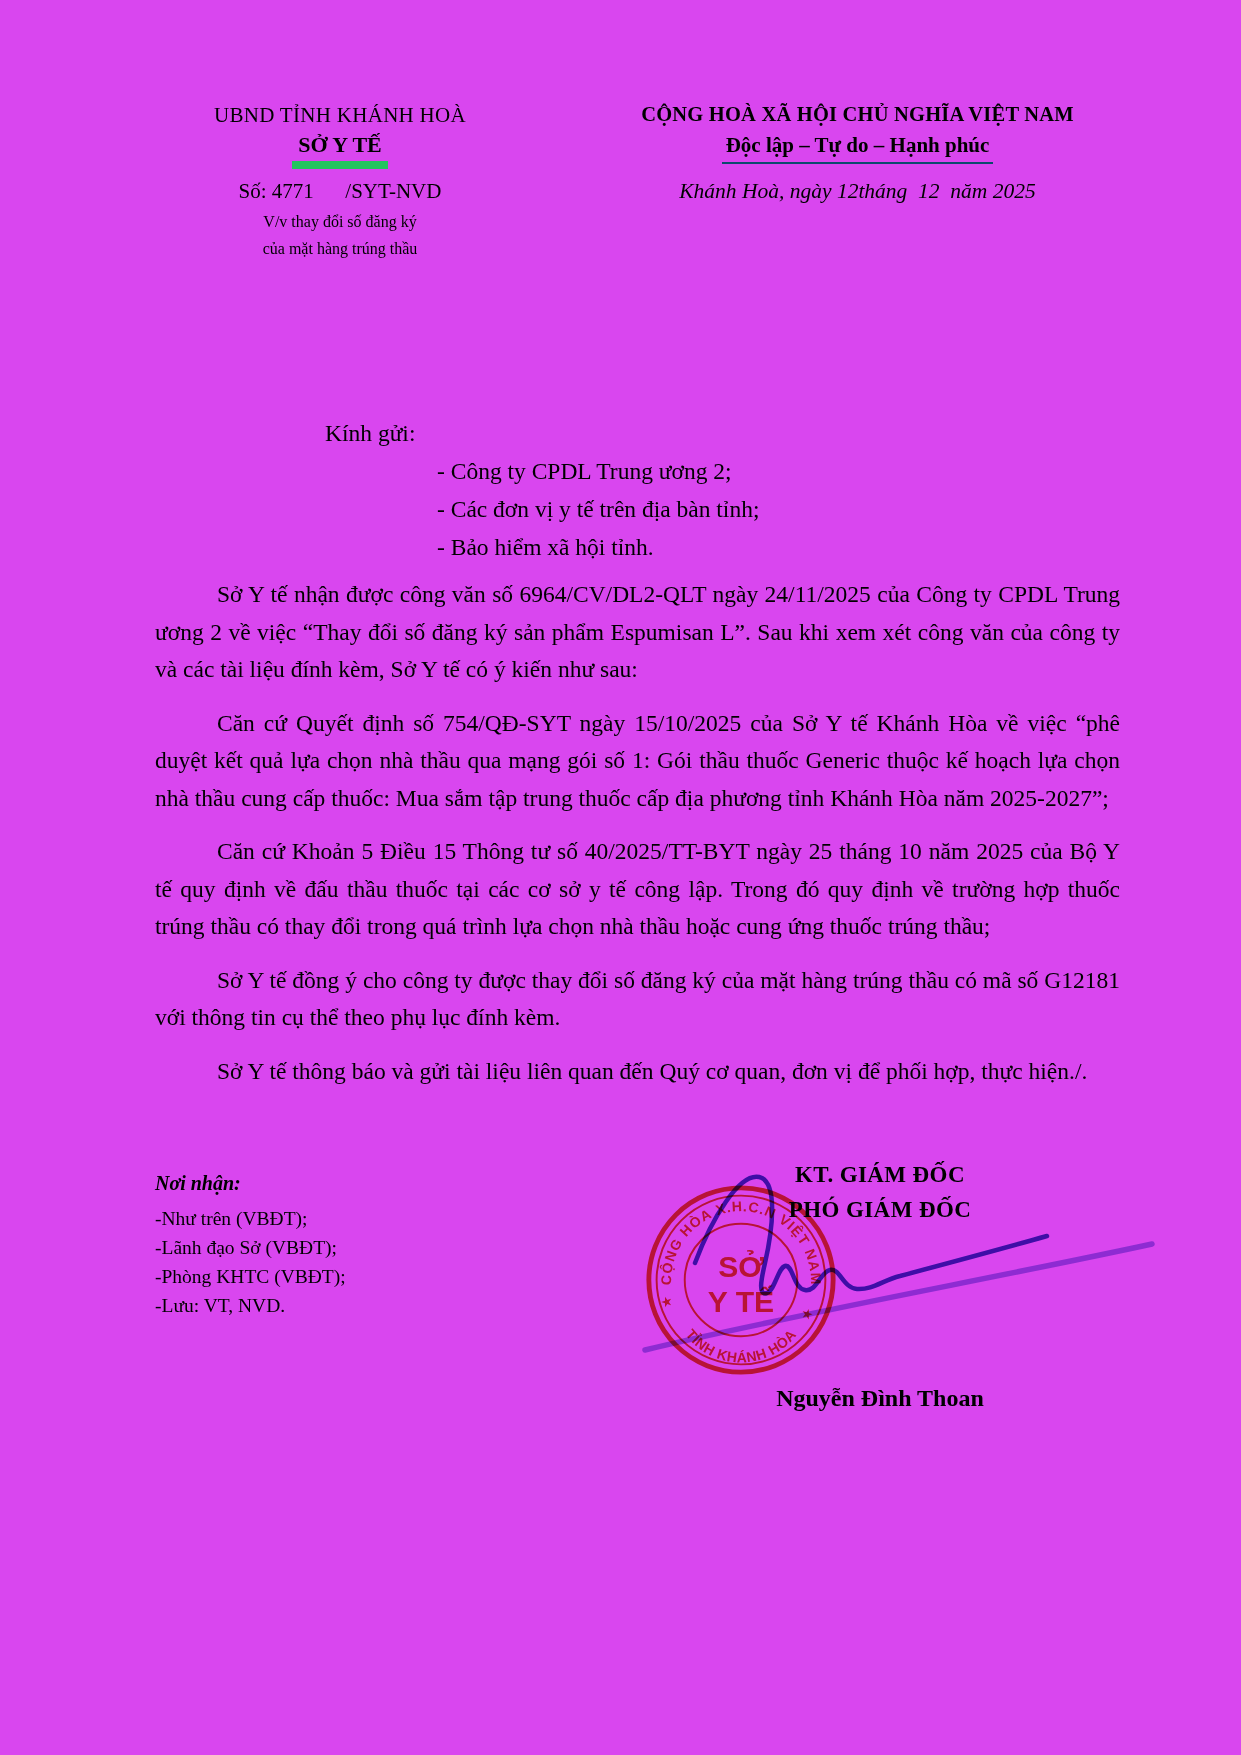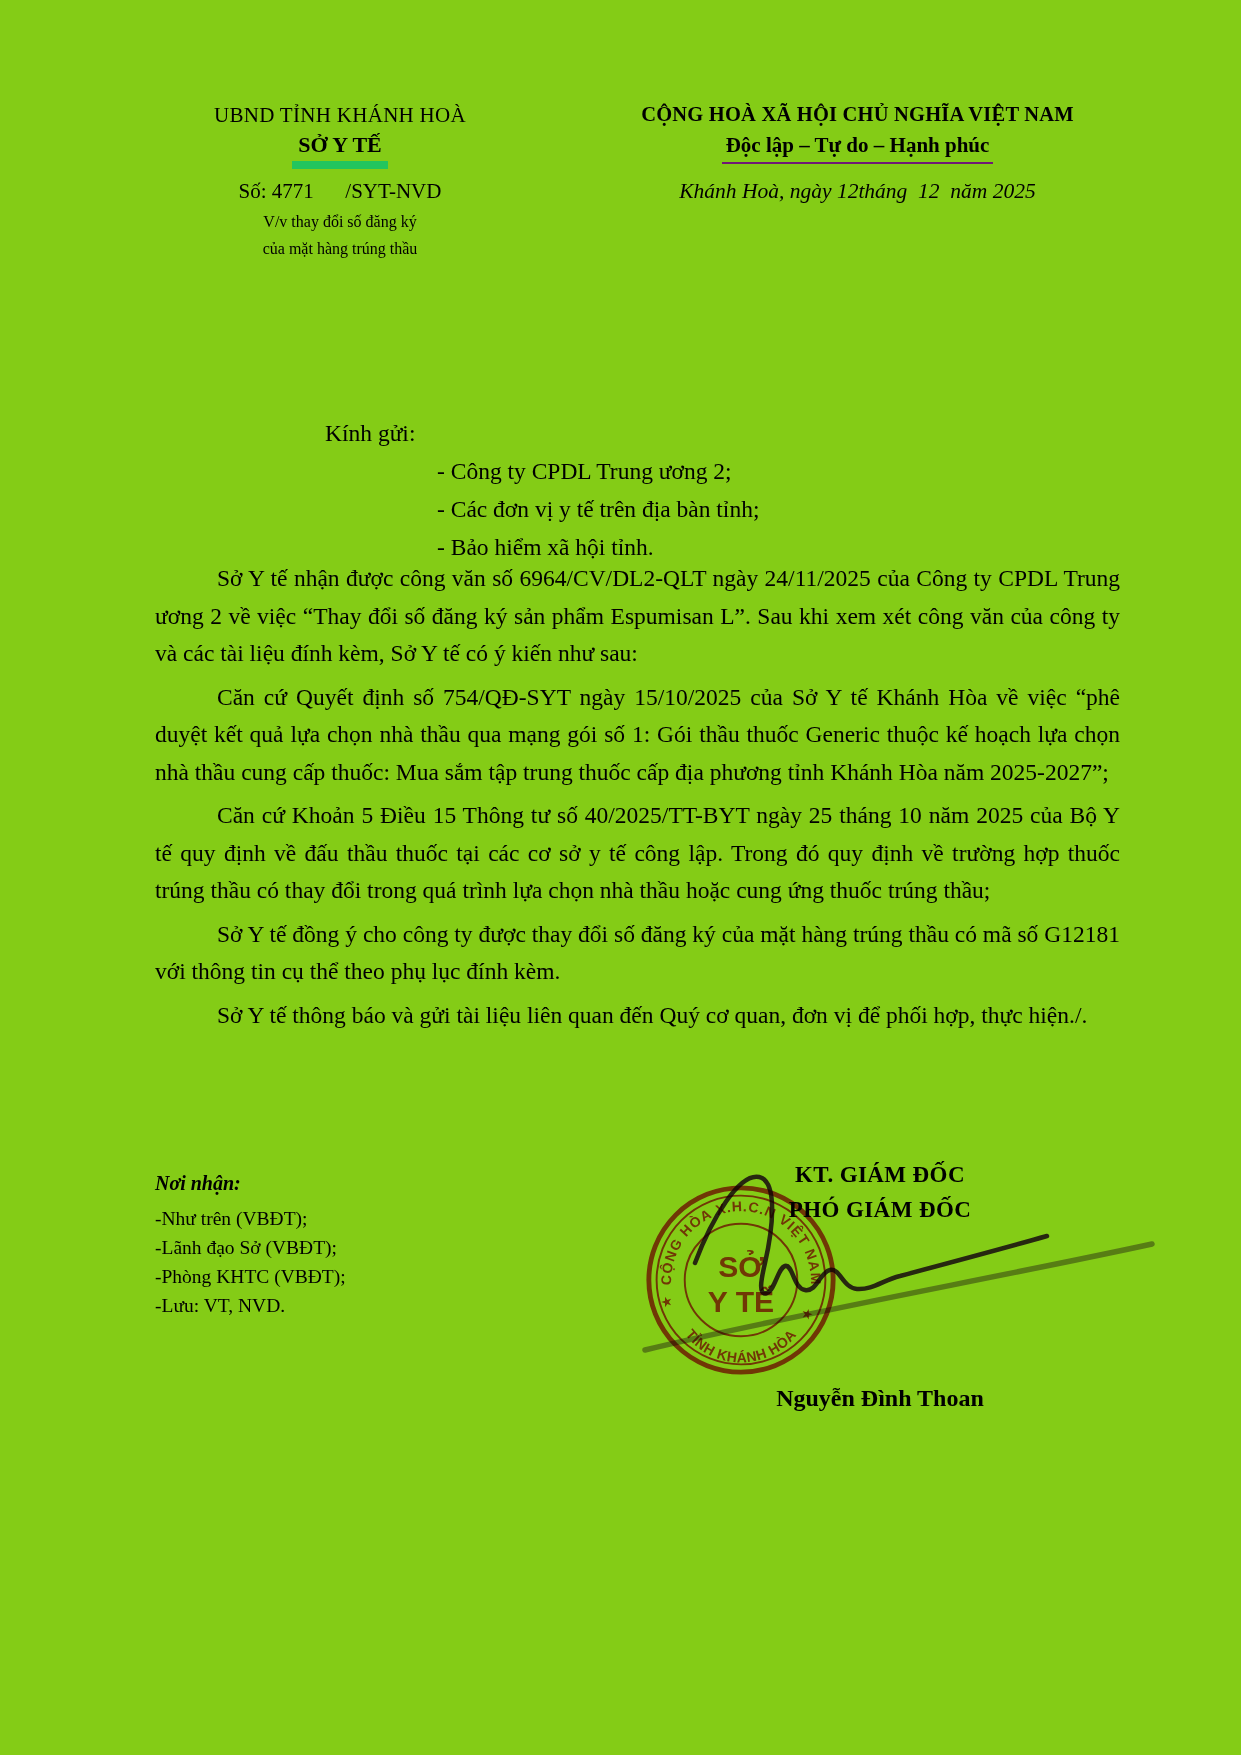--- a/index.html
+++ b/index.html
@@ -1,48 +1,48 @@
 <!DOCTYPE html>
 <html lang="vi"><head>
 <meta charset="utf-8">
 <style>
   html,body{margin:0;padding:0;background:#e8e8e8;}
   .page{
     position:relative;
     width:1241px;height:1755px;
     margin:0 auto;
-    background:#84cc16;
+    background:#d946ef;
     font-family:"Liberation Serif","DejaVu Serif",serif;
     color:#000;
     overflow:hidden;
   }
   .abs{position:absolute;}
 
   
   .hdr-left{left:120px;top:103px;width:440px;text-align:center;}
   .hdr-left .l1{font-size:21px;letter-spacing:.3px;}
   .hdr-left .l2{font-size:22px;font-weight:bold;margin-top:4px;}
   .hdr-left .l2 span{display:inline-block;border-bottom:8px solid #22c55e;padding:0 6px 3px;}
   .hdr-left .num{font-size:21px;margin-top:10px;white-space:pre;}
   .hdr-left .sub{font-size:16px;line-height:27px;margin-top:4px;}
 
   .hdr-right{left:545px;top:103px;width:625px;text-align:center;}
   .hdr-right .l1{font-size:20.5px;font-weight:bold;letter-spacing:.2px;}
   .hdr-right .l2{font-size:21px;font-weight:bold;margin-top:7px;}
-  .hdr-right .l2 span{display:inline-block;border-bottom:2px solid #701a75;padding:0 4px 4px;}
+  .hdr-right .l2 span{display:inline-block;border-bottom:2px solid #0c4a6e;padding:0 4px 4px;}
   .hdr-right .date{font-size:21.5px;font-style:italic;margin-top:15px;white-space:pre;}
 
   
   .recipients{left:325px;top:378px;font-size:23.5px;line-height:38px;margin-top:36px;}
   .recipients .items{margin-left:112px;}
 
   
   .body-text{left:155px;top:560px;width:965px;}
   .body-text p{
-    margin:0 0 6px 0;
+    margin:16px 0 6px 0;
     font-size:23.5px;line-height:37.5px;
     text-align:justify;text-indent:62px;
   }
 
   
   .noinhan{left:155px;top:1172px;font-size:19.5px;}
   .noinhan .label{font-weight:bold;font-style:italic;font-size:20px;margin-bottom:9px;}
   .noinhan .itm{line-height:29px;}
 
   .sig-title{left:640px;top:1162px;width:480px;text-align:center;}

